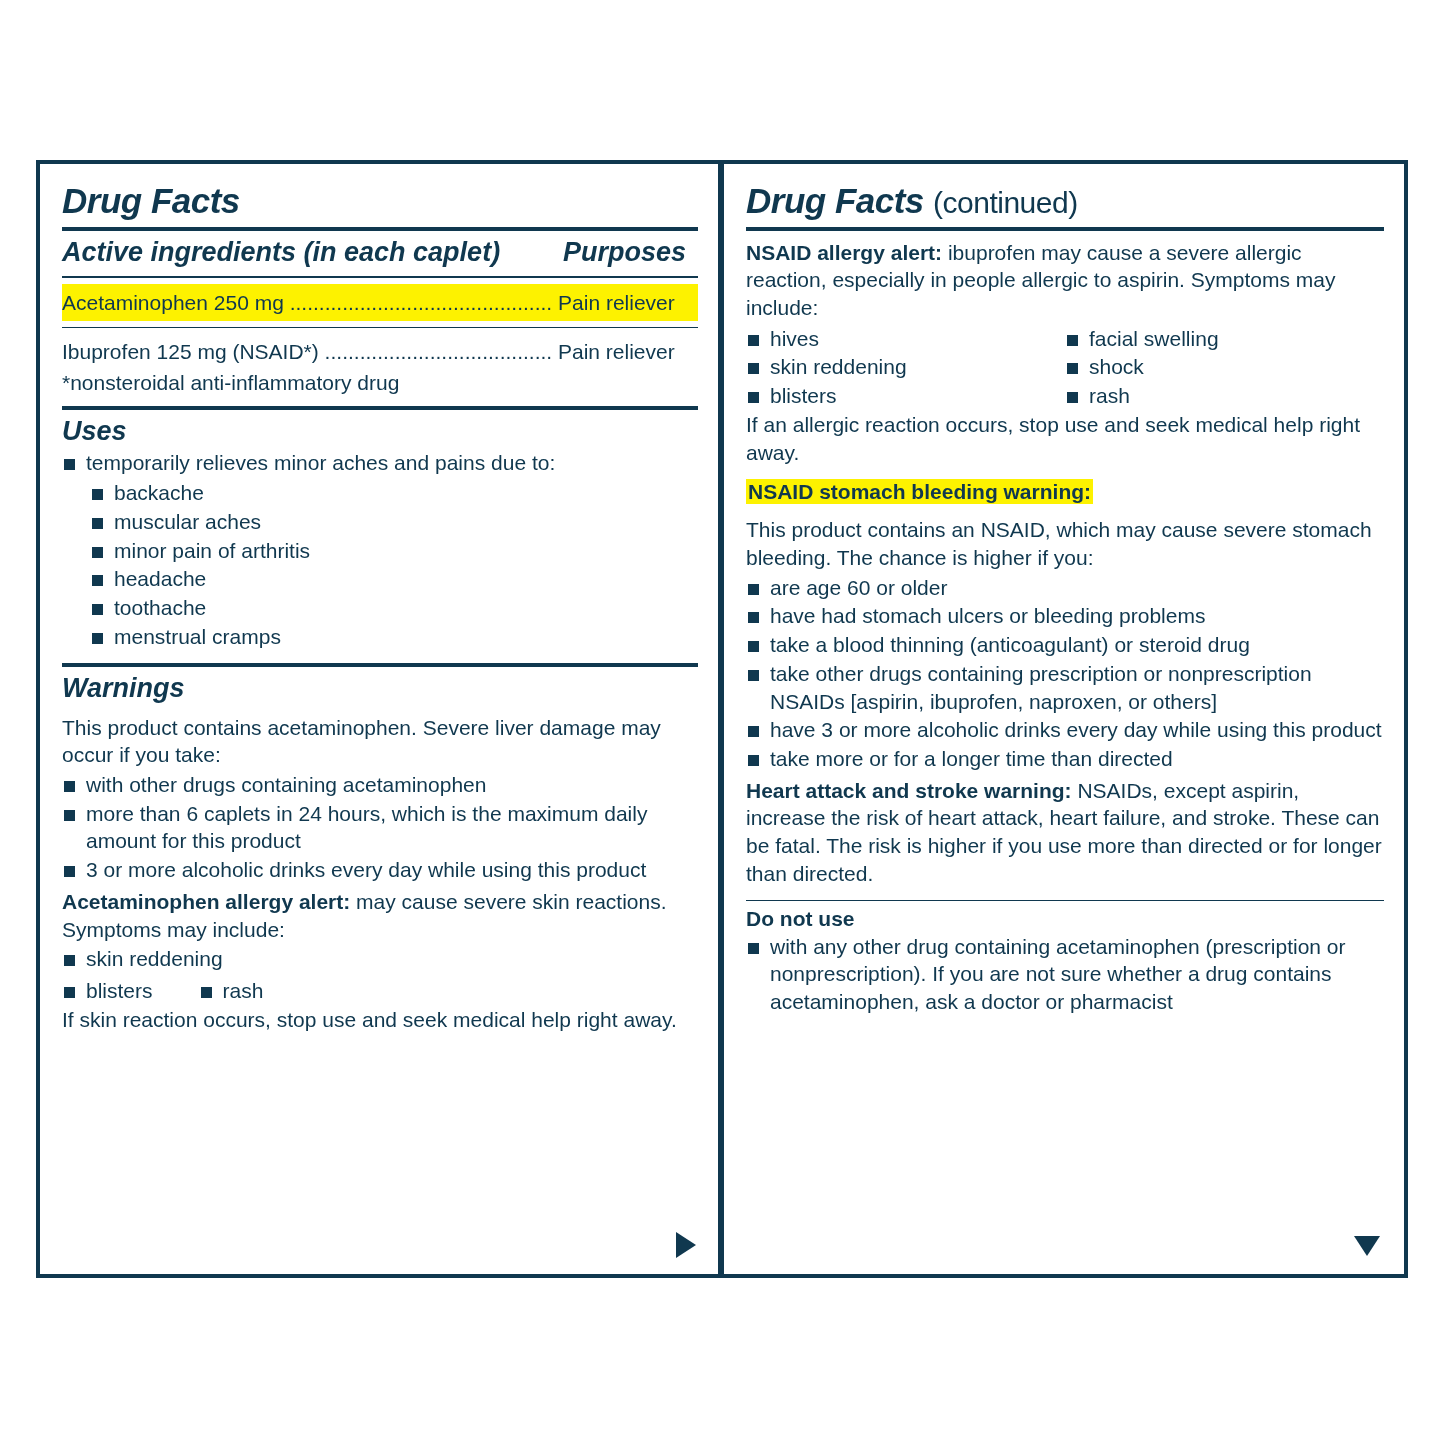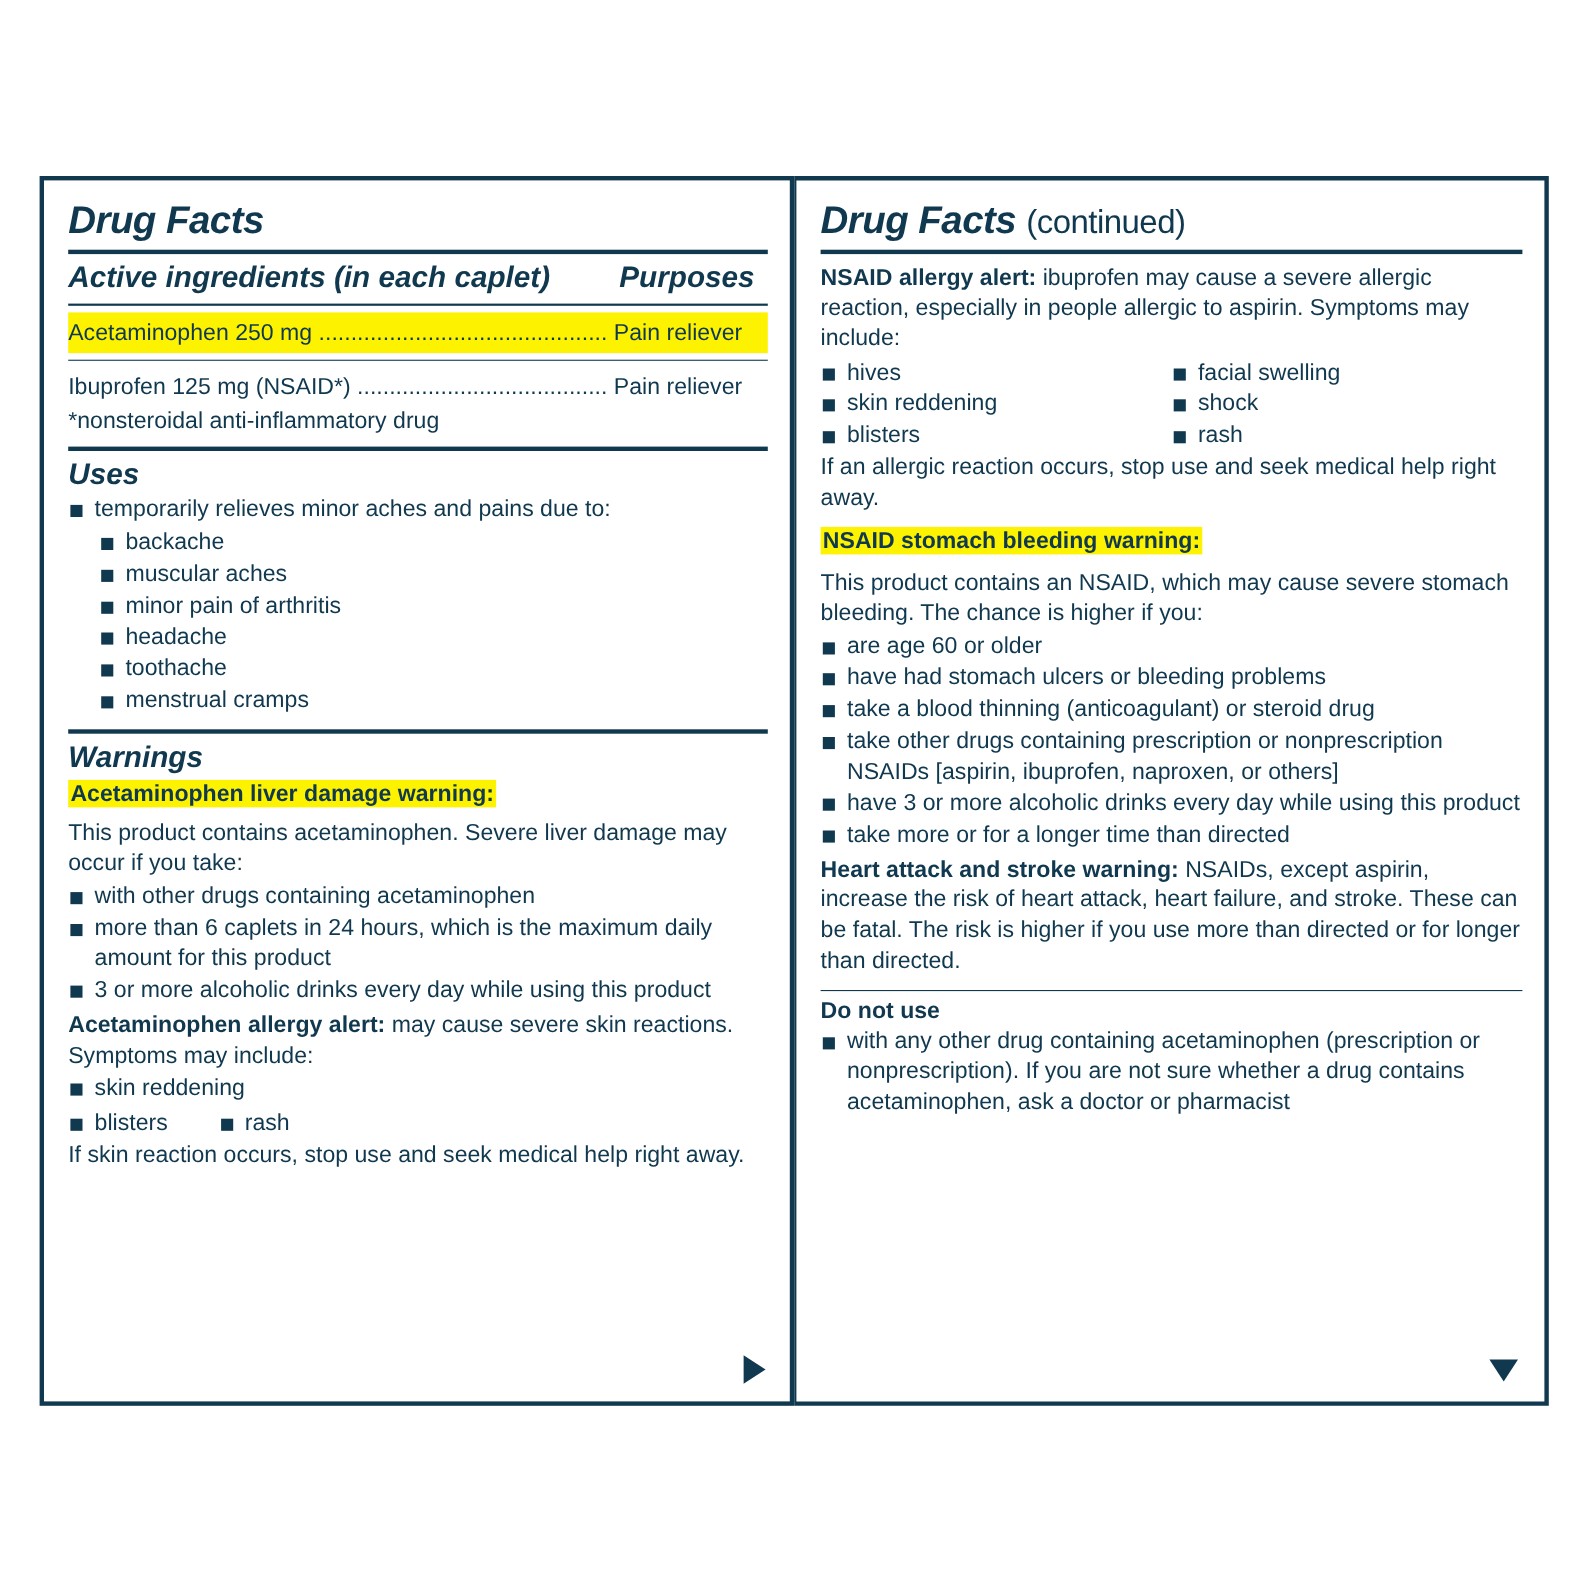--- a/index.html
+++ b/index.html
@@ -158,23 +158,20 @@
           <li>minor pain of arthritis</li>
           <li>headache</li>
           <li>toothache</li>
           <li>menstrual cramps</li>
         </ul>
 
         <div class="rule-heavy" style="margin-top:12px"></div>
 
         <div class="section-head single">Warnings</div>
 
-        <div class="subhead-bold" style="margin-top:6px">
-          <span class="hl">Acetaminophen liver damage warning:</span>
-        </div>
 
         <p class="body" style="margin-top:10px">This product contains acetaminophen. Severe liver damage may occur if you take:</p>
         <ul>
           <li>with other drugs containing acetaminophen</li>
           <li>more than 6 caplets in 24 hours, which is the maximum daily amount for this product</li>
           <li>3 or more alcoholic drinks every day while using this product</li>
         </ul>
 
         <p class="body" style="margin-top:4px">
           <span class="inline-head">Acetaminophen allergy alert:</span>

